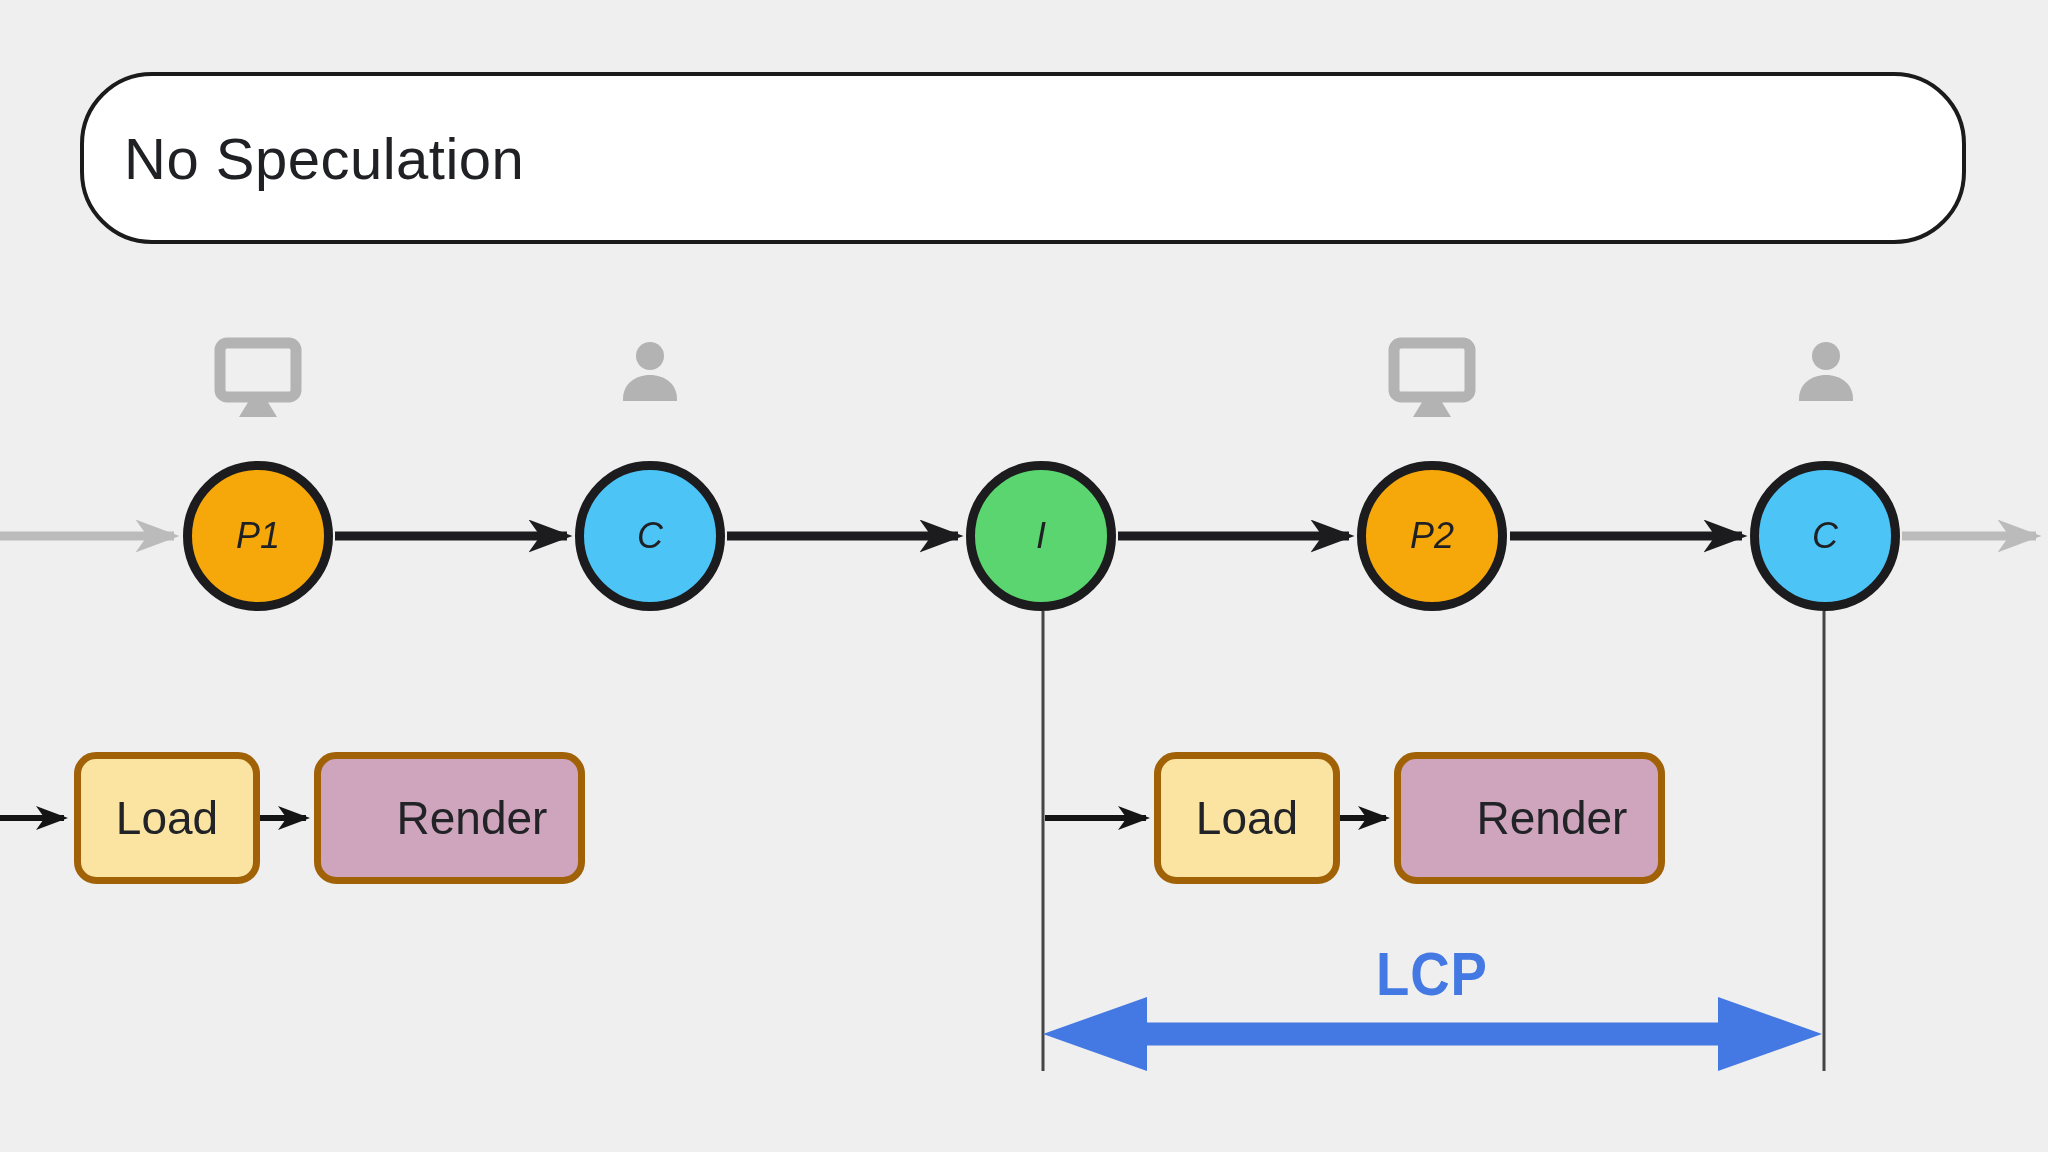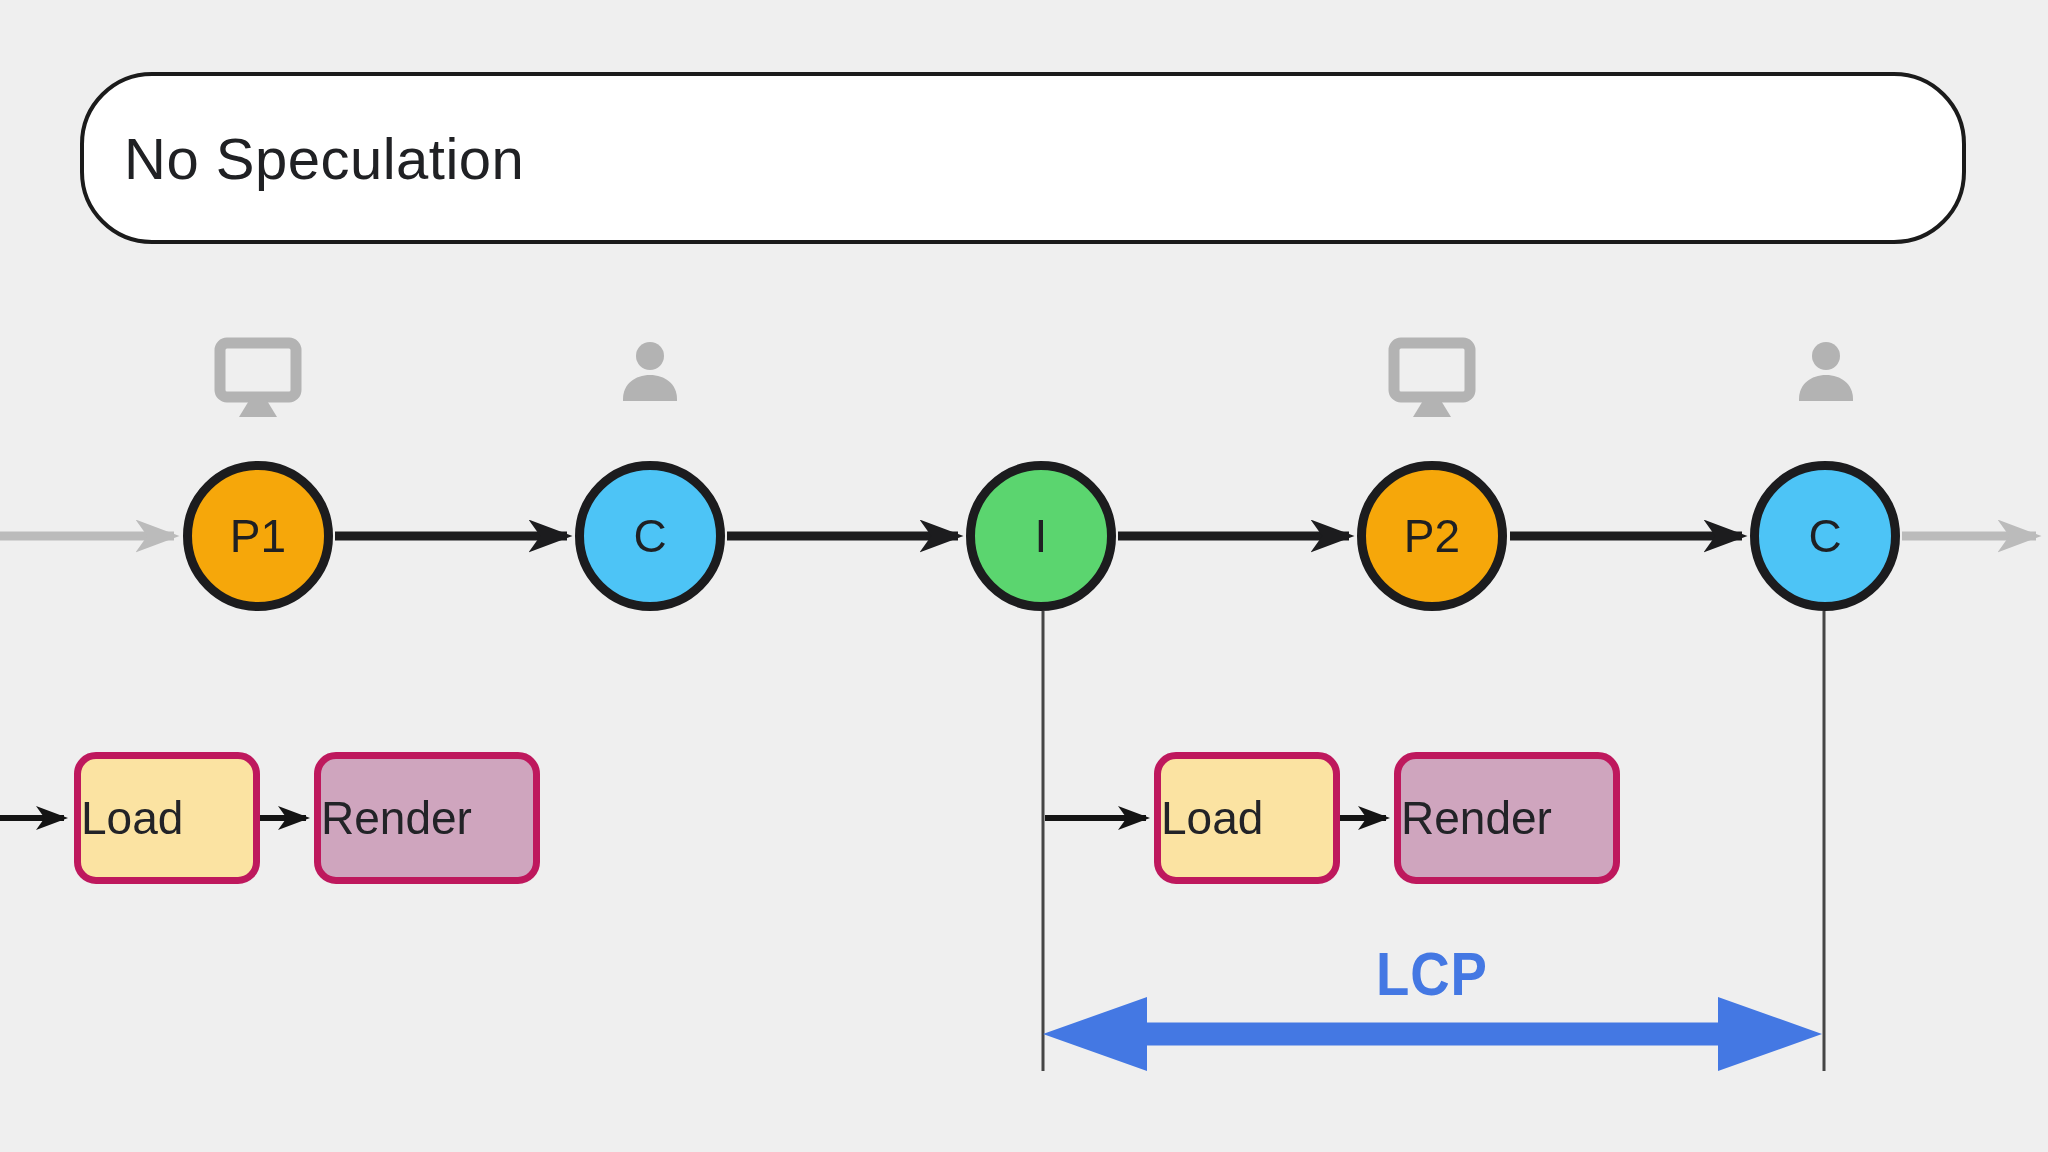--- a/index.html
+++ b/index.html
@@ -25,36 +25,36 @@
   
   .hw-icon{position:absolute;z-index:3;}
 
   
   .node{
     position:absolute;width:132px;height:132px;border-radius:50%;
     border:9px solid #1c1c1e;box-sizing:content-box;
     display:flex;align-items:center;justify-content:center;z-index:4;
     top:461px;
   }
-  .node span{font-size:46px;color:#1f2023;}
+  .node span{font-size:36px;color:#1f2023;font-style:italic;}
   .node.orange{background:var(--orange,#F6A70A);}
   .node.blue{background:var(--blue,#4DC4F6);}
   .node.green{background:var(--green,#5BD56F);}
   .n-p1{left:183px;} .n-c1{left:575px;} .n-i{left:966px;}
   .n-p2{left:1357px;} .n-c2{left:1750px;}
 
   
   .task{
-    position:absolute;top:752px;height:118px;border:7px solid #be185d;
+    position:absolute;top:752px;height:118px;border:7px solid #a16207;
     border-radius:22px;box-sizing:content-box;display:flex;align-items:center;
-    justify-content:flex-start;z-index:4;
+    justify-content:center;z-index:4;
   }
   .task span{font-size:46px;color:#222327;}
   .task.yellow{background:var(--yellow,#FBE3A2);}
-  .task.mauve{background:var(--mauve,#CFA5BE);}
+  .task.mauve{background:var(--mauve,#CFA5BE);padding-left:45px;}
   .t-load1{left:74px;width:172px;}
   .t-render1{left:314px;width:212px;}
   .t-load2{left:1154px;width:172px;}
   .t-render2{left:1394px;width:212px;}
 
   
   .lcp-label{
     position:absolute;left:1307px;top:938px;width:250px;text-align:center;
     font-size:62px;font-weight:bold;color:var(--accent-blue,#4478E3);
     transform:scaleX(.88);letter-spacing:1px;z-index:4;

